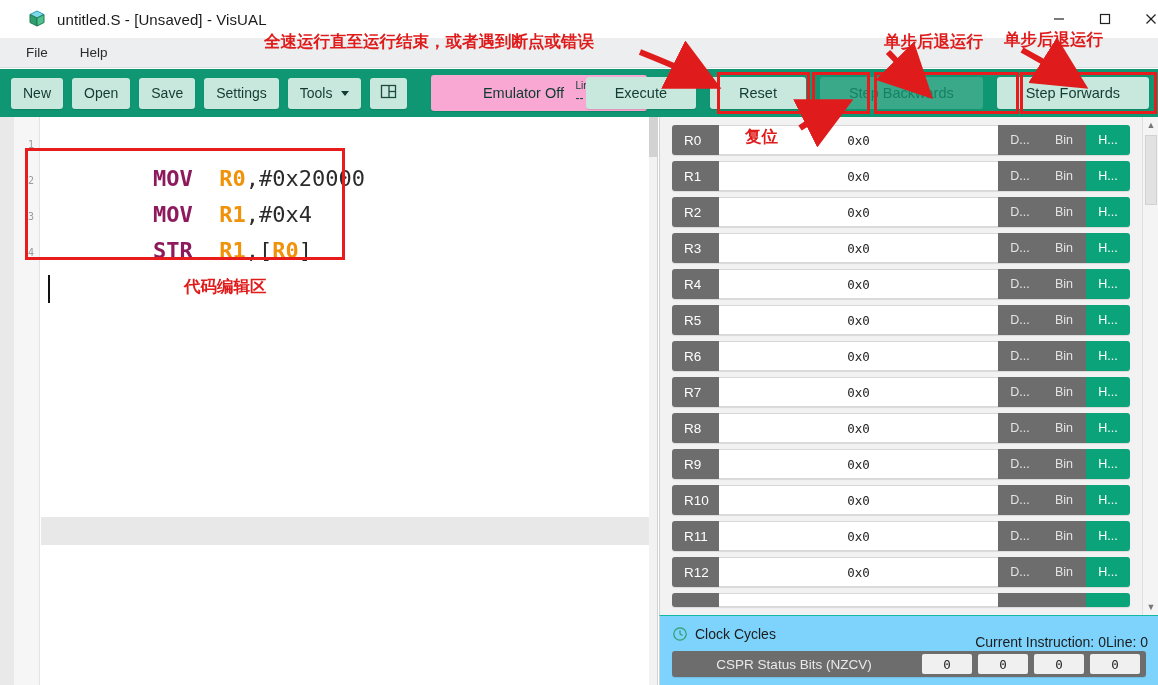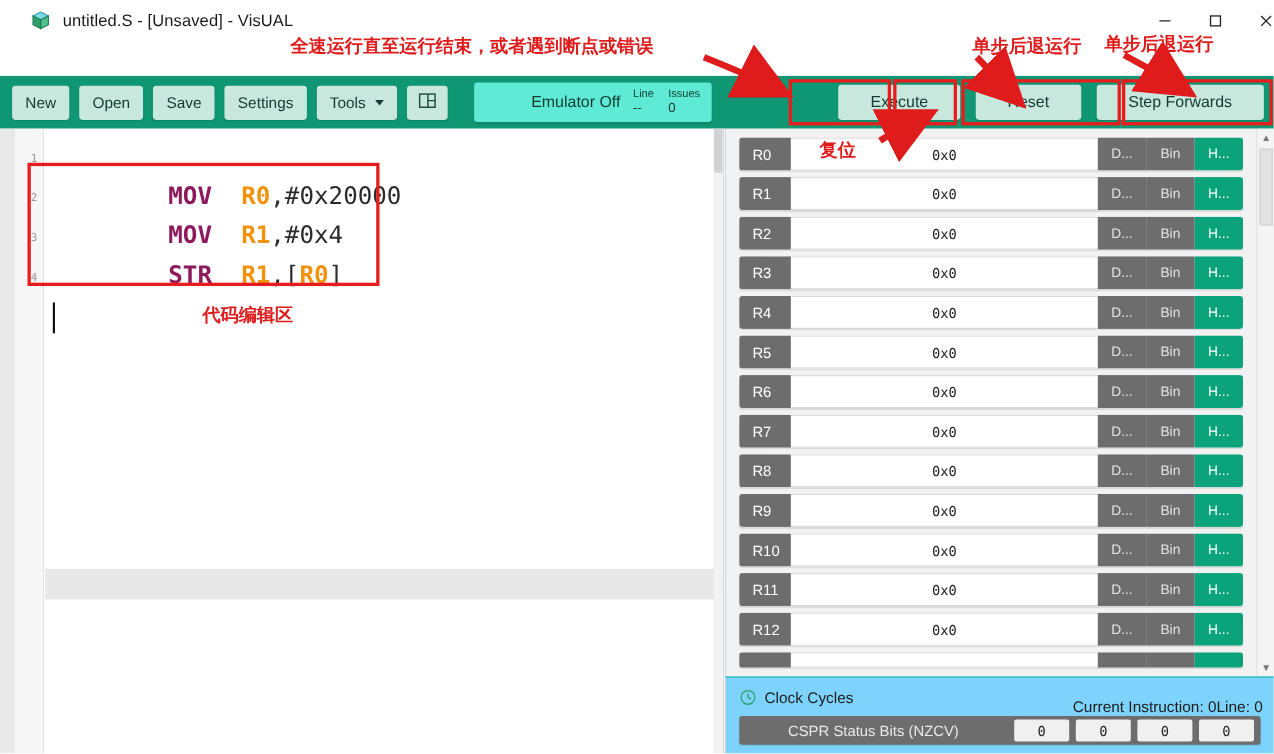--- a/index.html
+++ b/index.html
@@ -52,21 +52,21 @@
     font-size: 14px; padding: 0 12px; margin-left: 9px; white-space: nowrap;
     box-shadow: 0 1px 1px rgba(0,0,0,.12);
   }
   .tb-btn:first-child { margin-left: 11px; }
   .tb-btn.icon-only { padding: 0; width: 37px; }
   .caret {
     width: 0; height: 0; border-left: 4.5px solid transparent; border-right: 4.5px solid transparent;
     border-top: 5.5px solid #123b31; margin-left: 9px;
   }
   .status-widget {
-    margin-left: 24px; background: #5eead4; border-radius: 3px;
+    margin-left: 24px; background: #f9a8d4; border-radius: 3px;
     height: 36px; width: 216px; display: flex; align-items: center; position: relative;
     box-shadow: 0 1px 1px rgba(0,0,0,.10);
     padding-left: 28px;
   }
   .status-widget .emu-label {
     flex: 1; text-align: center; font-size: 14.5px; color: #0d3b2e; padding-left: 12px;
   }
   .status-cols { display: flex; padding-right: 8px; }
   .status-col { text-align: left; min-width: 32px; line-height: 1.15; }
   .status-col .sc-head { font-size: 10px; color: #0d3b2e; }
@@ -228,20 +228,24 @@
       </div>
       <div class="win-btn">
         <svg width="14" height="14" viewBox="0 0 14 14">
             <line x1="2.5" y1="2.5" x2="11.5" y2="11.5" stroke="#222" stroke-width="1.2"></line>
             <line x1="11.5" y1="2.5" x2="2.5" y2="11.5" stroke="#222" stroke-width="1.2"></line>
           </svg>
       </div>
     </div>
   </div>
 
+  <div class="menubar">
+    <div class="menu-item">File</div>
+    <div class="menu-item">Help</div>
+  </div>
 
   <div class="toolbar">
     <div class="tb-btn">
       <span>New</span>
     </div>
     <div class="tb-btn">
       <span>Open</span>
     </div>
     <div class="tb-btn">
       <span>Save</span>
@@ -276,20 +280,23 @@
         </div>
       </div>
     </div>
 
     <div class="tb-right">
       <div class="tb-btn">
         <span>Execute</span>
       </div>
       <div class="tb-btn">
         <span>Reset</span>
+      </div>
+      <div class="tb-btn disabled">
+        <span>Step Backwards</span>
       </div>
       <div class="tb-btn">
         <span>Step Forwards</span>
       </div>
     </div>
   </div>
 
   <div class="editor">
     <div class="ed-margin"></div>
     <div class="gutter">

